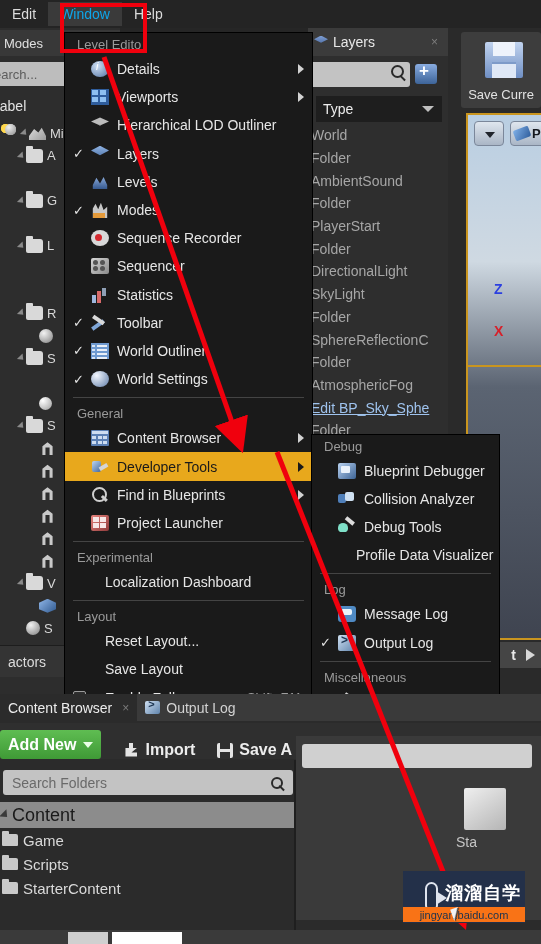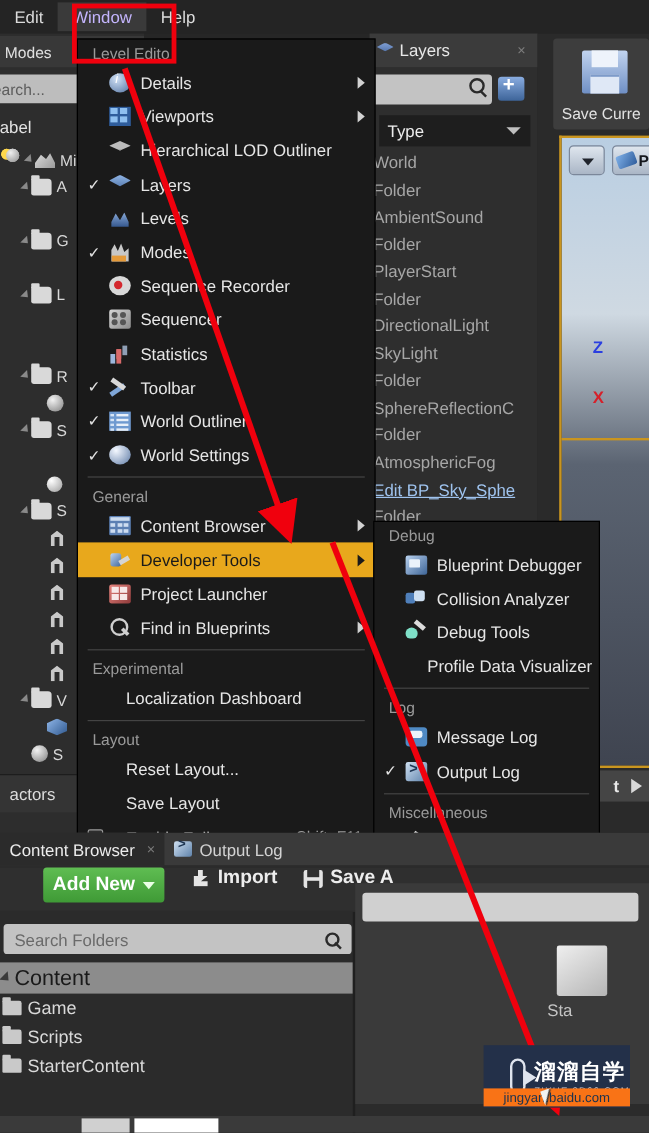--- a/index.html
+++ b/index.html
@@ -16,21 +16,21 @@
 
   
   .menubar {
     position: absolute; left: 0; top: 0; width: 541px; height: 28px;
     background: #242424;
     display: flex; align-items: center;
   }
   .menubar-item {
     color: #dcdcdc; font-size: 14px; padding: 4px 12px; white-space: nowrap;
   }
-  .menubar-item.open { background: #3a3a3a; color: #c4b5fd; }
+  .menubar-item.open { background: #3a3a3a; color: #0ea5e9; }
 
   
   .left-strip {
     position: absolute; left: 0; top: 28px; width: 120px; height: 672px;
     background: #2d2d2d;
   }
   .modes-tab {
     position: absolute; left: 0; top: 30px; width: 120px; height: 26px;
     background: #383838; color: #e0e0e0; font-size: 13px;
     display: flex; align-items: center; padding-left: 4px;
@@ -302,21 +302,21 @@
   .cb-tab .x { color: #7a7a7a; font-size: 12px; margin-left: 10px; }
   .cb-tab .logico {
     width: 15px;height:13px;margin-right:6px;border-radius:2px;
     background: linear-gradient(135deg,#cfe0f2,#5f83ab);
     position:relative;
   }
   .cb-tab .logico:after{content:'>';position:absolute;left:3px;top:-3px;color:#1d3552;font-size:11px;font-weight:bold;}
 
   .cb-toolbar {
     position: absolute; left: 0; top: 723px; width: 541px; height: 36px;
-    background: #2f2f2f; display: flex; align-items: flex-start; padding-left: 36px;
+    background: #2f2f2f; display: flex; align-items: flex-end;
   }
   .addnew {
     display:flex; align-items:center; height: 29px; padding: 0 8px; margin-left: 0px;
     background: linear-gradient(180deg,#5fbd52,#3f9a36); border-radius: 3px;
     color:#fff; font-size:16px; font-weight:bold;
   }
   .addnew .caret { margin-left: 7px; width:0;height:0;border-left:5px solid transparent;border-right:5px solid transparent;border-top:6px solid #eaffe6; }
   .cb-btn { display:flex; align-items:center; margin-left: 22px; color:#ededed; font-size:16px; font-weight:bold; }
   .imp-ico { width:16px;height:15px;margin-right:6px;position:relative; }
   .imp-ico:before{content:'';position:absolute;left:6px;top:0;width:4px;height:7px;background:#e4e4e4;}
@@ -639,27 +639,27 @@
           <span class="mico g-content"></span>
           <span>Content Browser</span>
           <span class="arrow"></span>
         </div>
         <div class="mi highlight">
           <span class="mico g-devtools"></span>
           <span>Developer Tools</span>
           <span class="arrow"></span>
         </div>
         <div class="mi">
-          <span class="mico g-launcher"></span>
-          <span>Project Launcher</span>
-        </div>
-        <div class="mi">
           <span class="mico g-find"></span>
           <span>Find in Blueprints</span>
           <span class="arrow"></span>
+        </div>
+        <div class="mi">
+          <span class="mico g-launcher"></span>
+          <span>Project Launcher</span>
         </div>
         <div class="sep"></div>
         <div class="menu-section">Experimental</div>
         <div class="mi plain">
           <span>Localization Dashboard</span>
         </div>
         <div class="sep"></div>
         <div class="menu-section">Layout</div>
         <div class="mi plain">
           <span>Reset Layout...</span>

